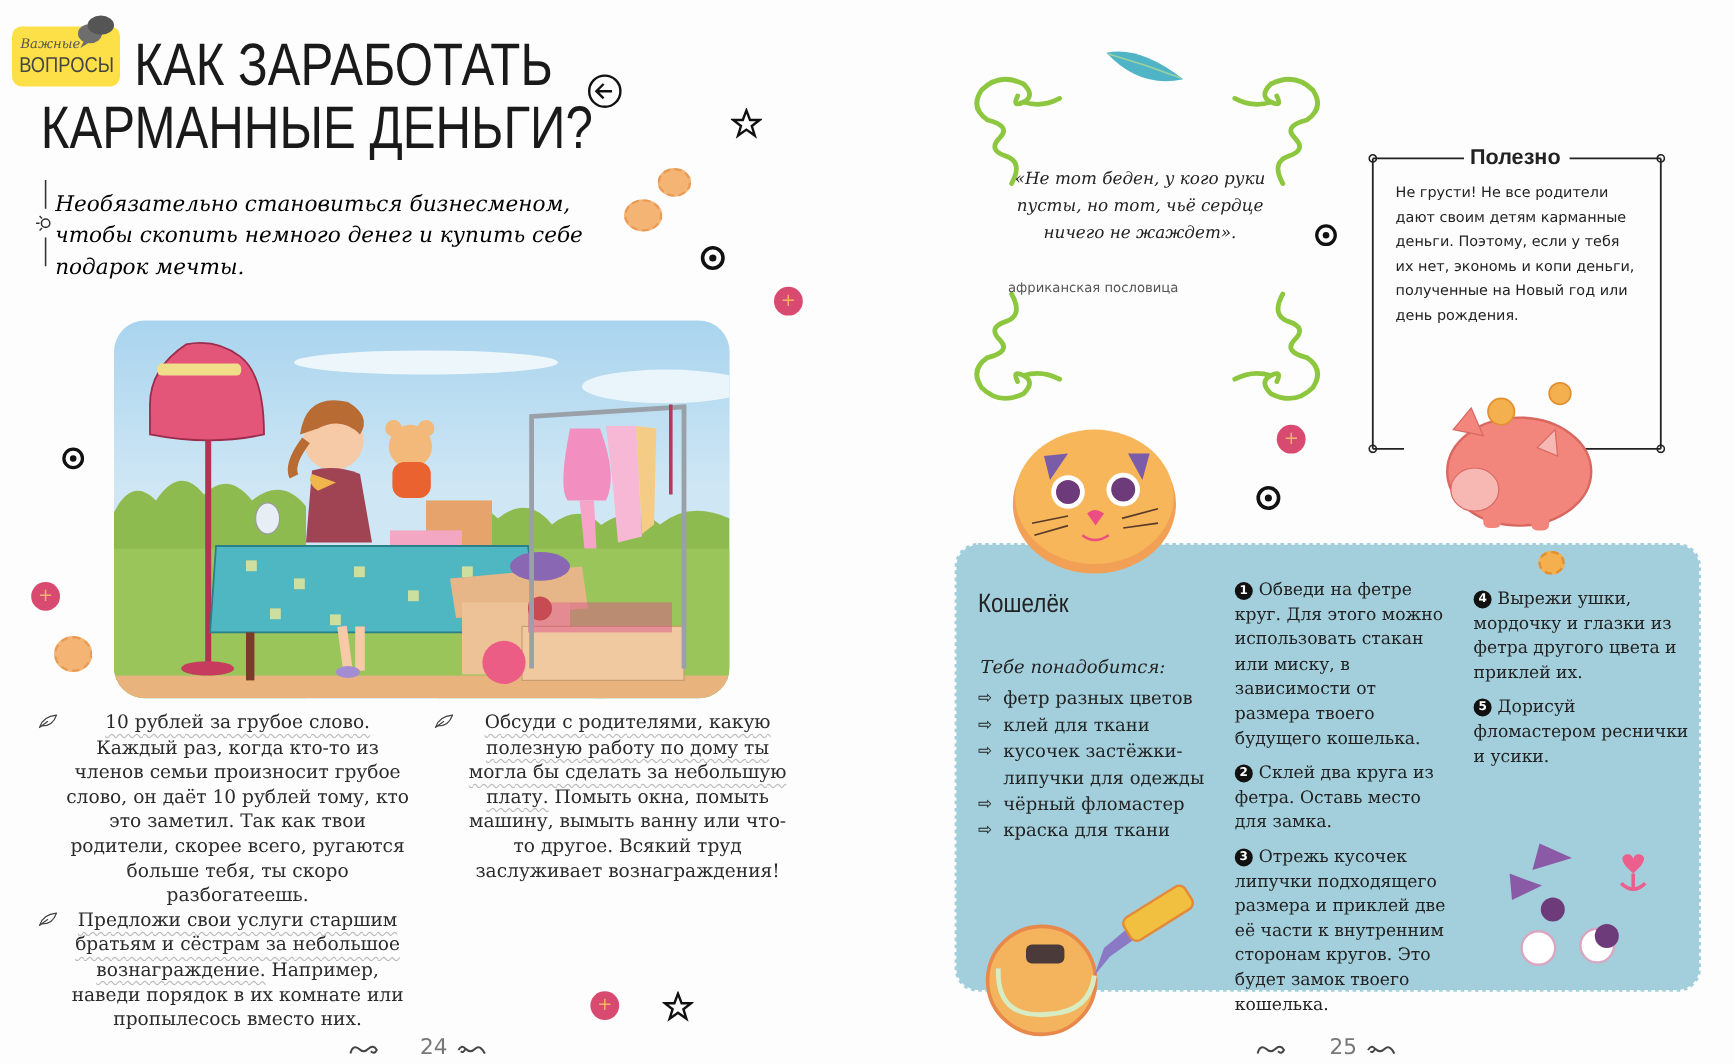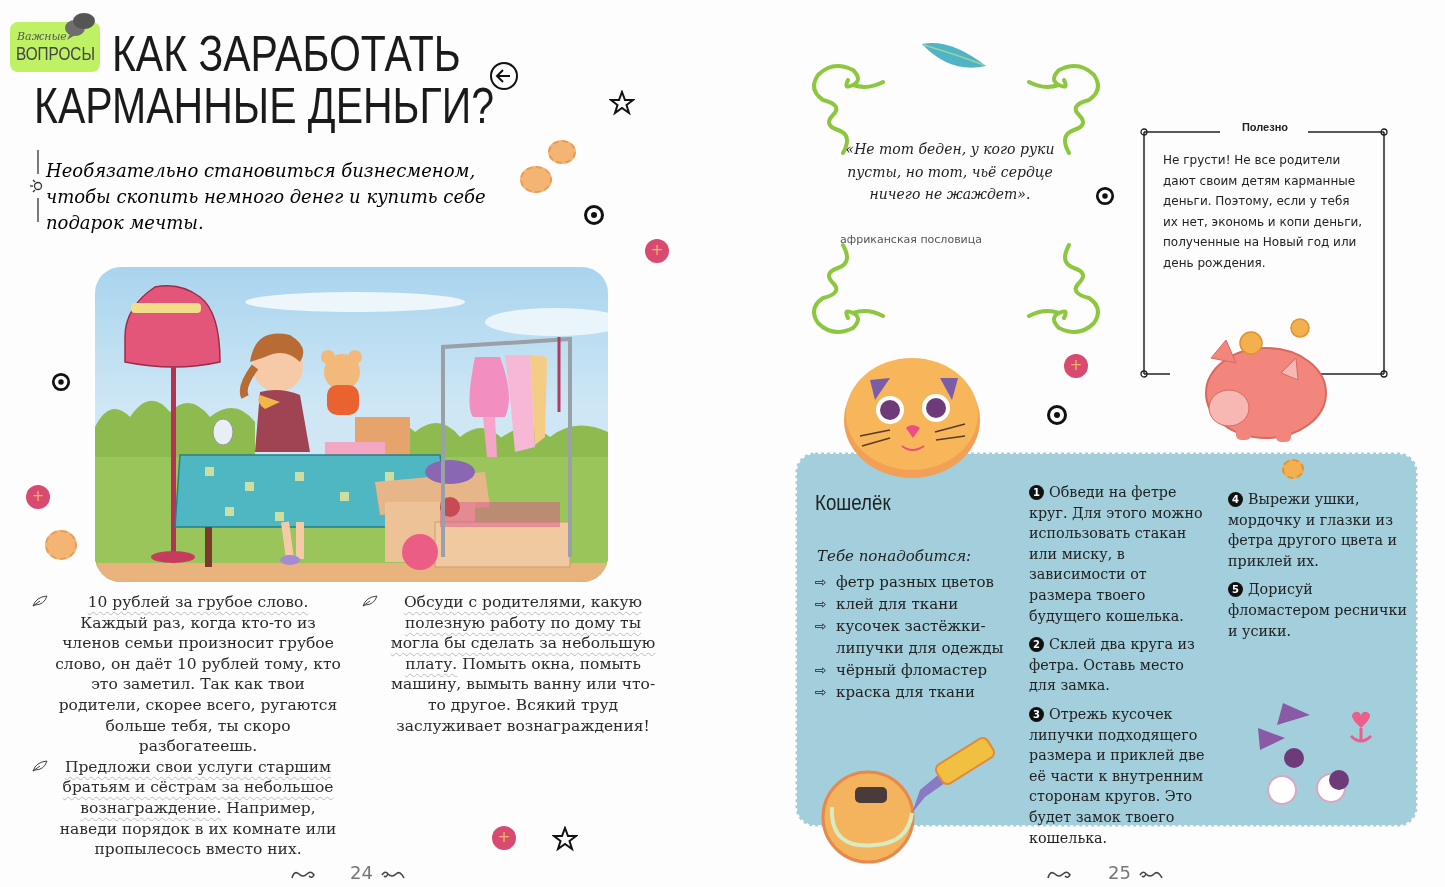--- a/index.html
+++ b/index.html
@@ -6,21 +6,21 @@
   html, body { width: 1445px; height: 887px; overflow: hidden; background: #fdfdfd; }
   body { position: relative; font-family: "DejaVu Serif", serif; color: #2b2b2b; }
 
   .page { position: absolute; top: 0; height: 887px; }
   .page-left { left: 0; width: 722px; }
   .page-right { left: 722px; width: 723px; }
 
   
   .badge {
     position: absolute; left: 10px; top: 22px; width: 90px; height: 50px;
-    background: #bef264; border-radius: 8px;
+    background: #fde047; border-radius: 8px;
   }
   .badge-bubbles { position: absolute; left: 52px; top: -12px; width: 36px; height: 30px; }
   .badge-small {
     position: absolute; left: 7px; top: 8px; font-family: "DejaVu Serif", serif; font-style: italic;
     font-size: 11px; color: #555;
   }
   .badge-big {
     position: absolute; left: 6px; top: 22px; font-family: "Liberation Sans Narrow", "Liberation Sans", sans-serif;
     font-size: 18px; color: #444; letter-spacing: 0; transform: scaleX(0.85); transform-origin: left;
   }
@@ -72,22 +72,22 @@
     position: absolute; left: 840px; top: 138px; width: 220px; text-align: center;
     font-family: "DejaVu Serif", serif; font-style: italic; font-size: 14px; line-height: 22.5px; color: #222;
   }
   .quote-src {
     position: absolute; left: 840px; top: 233px; width: 215px; text-align: left;
     font-family: "DejaVu Sans", sans-serif; font-size: 11px; color: #555;
   }
 
   .useful-box { position: absolute; left: 1140px; top: 128px; width: 248px; height: 250px; }
   .useful-title {
-    position: absolute; left: 1225px; top: 121px; width: 80px; text-align: center; background: #fdfdfd;
-    font-family: "Liberation Sans", sans-serif; font-weight: bold; font-size: 11px; color: #222;
+    position: absolute; left: 1225px; top: 121px; width: 80px; text-align: left; background: #fdfdfd;
+    font-family: "Liberation Sans", sans-serif; font-weight: bold; font-size: 18px; color: #222;
   }
   .useful-text {
     position: absolute; left: 1163px; top: 150px; width: 200px;
     font-family: "DejaVu Sans", sans-serif; font-size: 12px; line-height: 20.6px; color: #222;
   }
 
   .craft-panel { position: absolute; left: 795px; top: 452px; width: 623px; height: 375px; }
   .craft-title {
     position: absolute; left: 815px; top: 490px;
     font-family: "Liberation Sans", sans-serif; font-size: 22px; color: #222;

